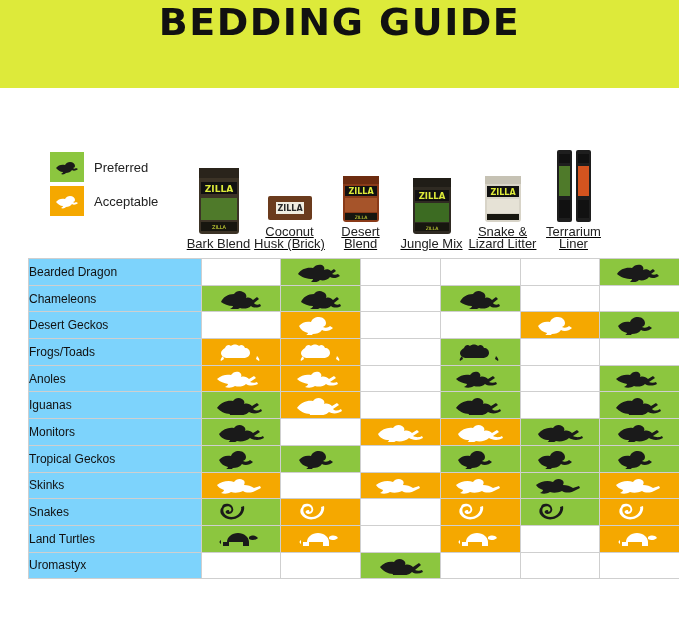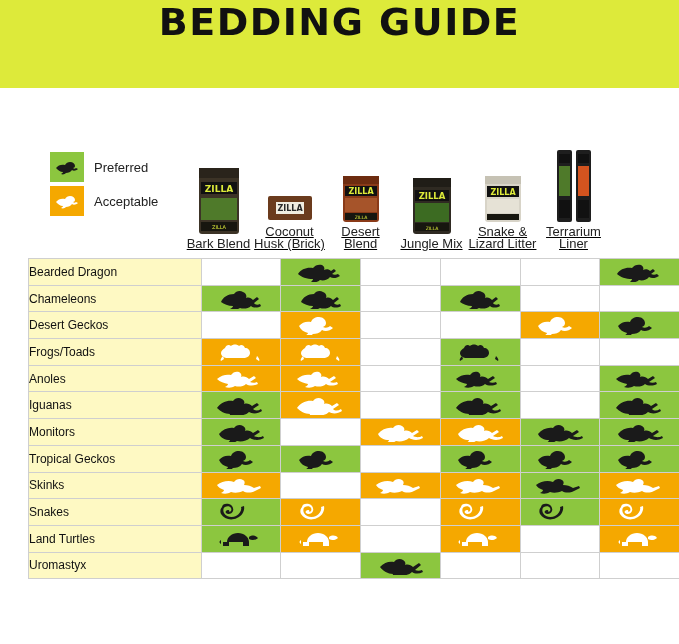--- a/index.html
+++ b/index.html
@@ -75,21 +75,21 @@
     border:1px solid #cfcfcf;
     padding:0;
     height:25.7px;
   }
   td.rowlabel{
     width:155px;
     font-size:12px;
     color:#111;
     text-align:left;
     padding-left:7px;
-    background:#fef9c3;
+    background:#7dd3fc;
     white-space:nowrap;
   }
   td.cell{
     width:71px;
     text-align:center;
     vertical-align:middle;
   }
   td.cell.p{background:#8cc63f;}
   td.cell.a{background:#f5a800;}
   td.cell.n{background:#ffffff;}

